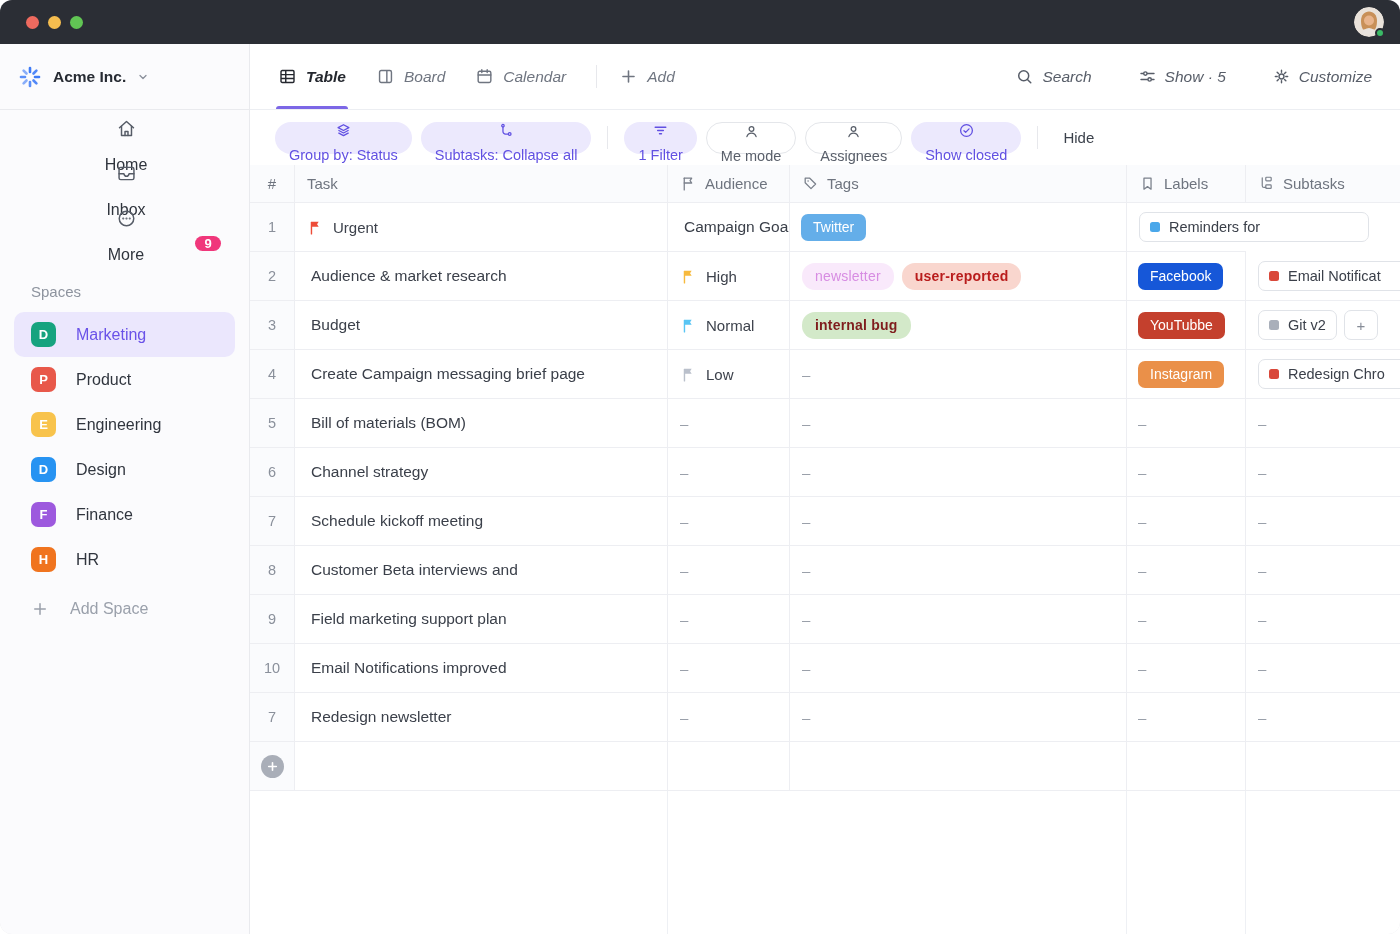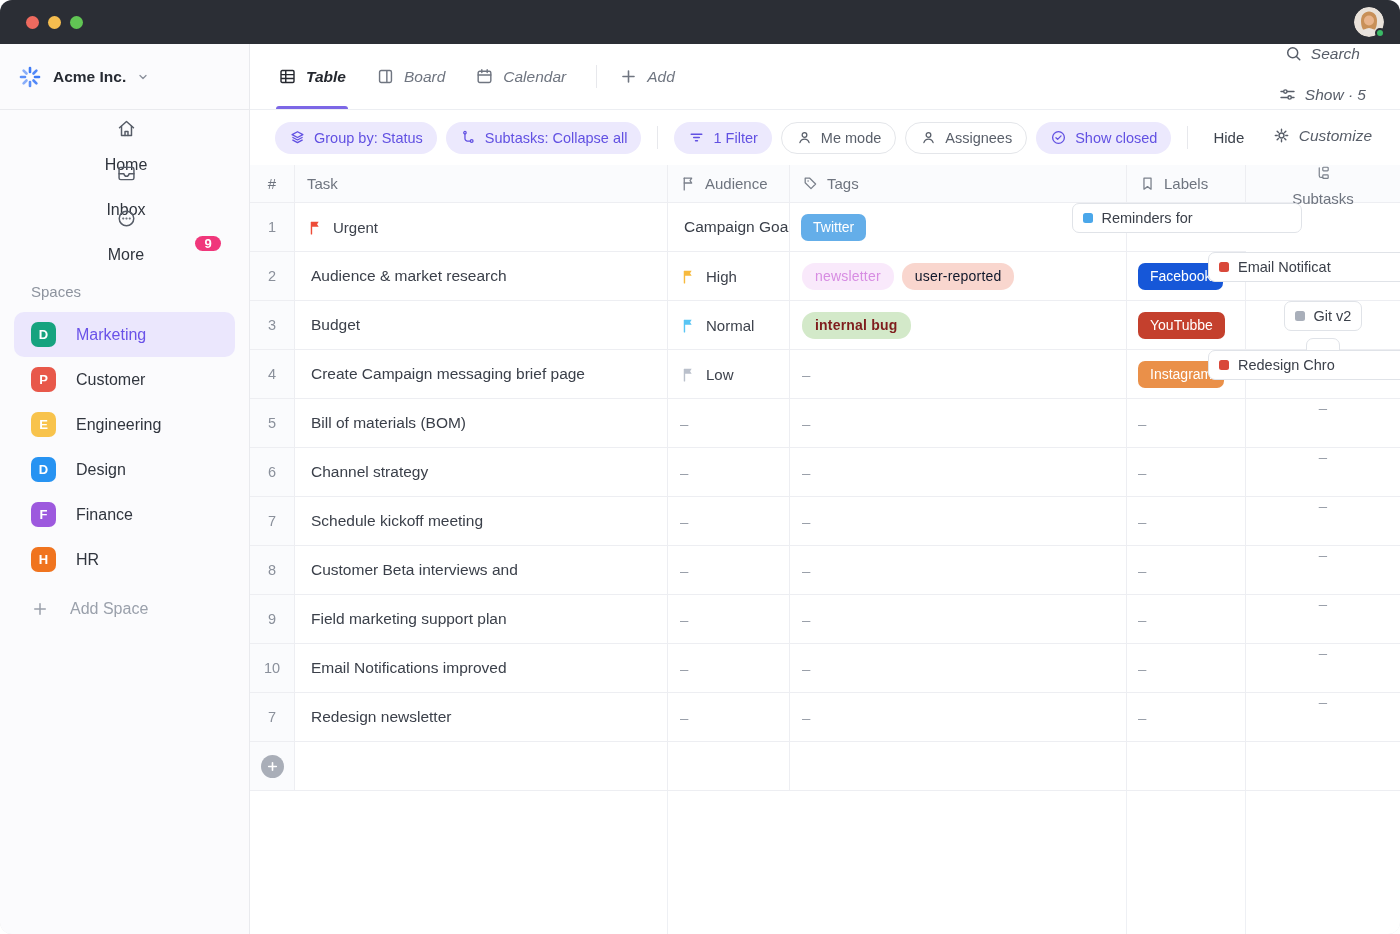--- a/index.html
+++ b/index.html
@@ -38,38 +38,38 @@
   .add-space .picon { width:18px; height:18px; display:flex; }
   .add-space-label { font-size:16px; }
 
   
   .viewbar { height:66px; border-bottom:1px solid #eceef2; display:flex; align-items:stretch; padding:0 28px;font-style:italic; }
   .tab { position:relative; display:flex; align-items:center; gap:9px; margin-right:30px; font-size:15.5px; color:#6f7580; cursor:pointer; }
   .tab .ticon { width:19px; height:19px; display:flex; }
   .tab.active { color:#24272e; font-weight:700; }
   .tab.active::after { content:""; position:absolute; left:-2px; right:-2px; bottom:0; height:3.5px; background:#7c67e6; border-radius:3px 3px 0 0; }
   .vdivider { width:1px; background:#e7e8ec; margin:21px 22px 21px 0; }
-  .viewbar-right { margin-left:auto; display:flex; align-items:center; gap:22px;flex-direction:column; }
+  .viewbar-right { margin-left:auto; display:flex; align-items:center; gap:46px; }
   .vaction { display:flex; align-items:center; gap:8px; font-size:15.5px; color:#575d68; cursor:pointer; }
   .vaction .ticon { width:19px; height:19px; display:flex; }
 
   
   .toolbar { height:55px; display:flex; align-items:center; padding:0 25px; gap:9px; }
-  .chip { height:32px; border-radius:16px; padding:0 14px; display:inline-flex; align-items:center; gap:8px; font-size:14.5px; font-weight:500; cursor:pointer; white-space:nowrap; }
+  .chip { height:32px; border-radius:16px; padding:0 14px; display:inline-flex; align-items:center; gap:8px; font-size:14.5px; font-weight:500; cursor:pointer; white-space:nowrap;flex-direction:column; }
   .chip .cicon { width:17px; height:17px; display:flex; }
   .chip.purple { background:#ece9fd; color:#6150e2; }
   .chip.plain { background:#fff; border:1px solid #e4e6ea; color:#595f6a; }
   .tdivider { width:1px; height:23px; background:#e7e8ec; margin:0 7px; }
   .hide-btn { font-size:15px; font-weight:500; color:#3c424c; margin-left:9px; cursor:pointer; }
 
   
   .table-area { flex:1; display:flex; flex-direction:column; overflow:hidden; }
   .trow { display:grid; grid-template-columns:45px 373px 122px 337px 119px minmax(154px,1fr); }
   .cell { border-right:1px solid #edeef2; border-bottom:1px solid #edeef2; display:flex; align-items:center; overflow:hidden; }
-  .trow .cell:last-child { border-right:none; overflow:visible;flex-direction:column; }
+  .trow .cell:last-child { border-right:none; overflow:visible; }
   .thead .cell { height:38px; background:#fafbfd; color:#6e747f; font-size:15px; gap:8px; padding:0 12px; }
   .thead .hicon { width:17px; height:17px; display:flex; color:#7a808b; }
   .thead .cell.c-num { justify-content:center; padding:0; }
   .tbody .cell { height:49px; }
   .c-num { background:#fafbfd; justify-content:center; color:#8a909b; font-size:14.5px; }
   .c-task { padding:0 16px; font-size:15.5px; color:#3b404a; white-space:nowrap; }
   .c-priority { padding:0 12px; gap:9px; font-size:15px; color:#3d424c; }
   .c-priority .ficon { width:17px; height:17px; display:flex; }
   .c-tags { padding:0 12px; gap:8px; }
   .c-labels { padding:0 11px; }
@@ -167,21 +167,21 @@
           </div>
         </nav>
       <div class="section-title">Spaces</div>
       <div id="spaces-list">
           <div class="space-item selected">
             <span class="space-avatar" style="background: rgb(22, 163, 127);">D</span>
             <span class="space-label">Marketing</span>
           </div>
           <div class="space-item">
             <span class="space-avatar" style="background: rgb(232, 88, 74);">P</span>
-            <span class="space-label">Customer</span>
+            <span class="space-label">Product</span>
           </div>
           <div class="space-item">
             <span class="space-avatar" style="background: rgb(248, 195, 76);">E</span>
             <span class="space-label">Engineering</span>
           </div>
           <div class="space-item">
             <span class="space-avatar" style="background: rgb(39, 147, 242);">D</span>
             <span class="space-label">Design</span>
           </div>
           <div class="space-item">
@@ -411,21 +411,21 @@
                 <span class="ficon" style="color: rgb(247, 186, 61);">
                   <svg viewBox="0 0 24 24">
                     <path d="M6.3 21V4.8" fill="none" stroke="currentColor" stroke-width="2" stroke-linecap="round"></path>
                     <path d="M6.3 4h10.2l-2.3 3.5 2.3 3.5H6.3z" fill="currentColor"></path>
                   </svg>
                 </span>
                 <span>High</span>
               </div>
               <div class="cell c-tags">
                 <span class="tagpill" style="background: rgb(249, 233, 251); color: rgb(215, 140, 226); font-weight: 500;">newsletter</span>
-                <span class="tagpill" style="background: rgb(249, 214, 206); color: #0f172a; font-weight: 400;">user-reported</span>
+                <span class="tagpill" style="background: rgb(249, 214, 206); color: #b91c1c; font-weight: 700;">user-reported</span>
               </div>
               <div class="cell c-labels">
                 <span class="labelpill" style="background: rgb(22, 87, 216);">Facebook</span>
               </div>
               <div class="cell c-subtasks">
                 <span class="stchip cut">
                   <span class="sq" style="background: rgb(217, 72, 58);"></span>
                   <span>Email Notificat</span>
                 </span>
               </div>

